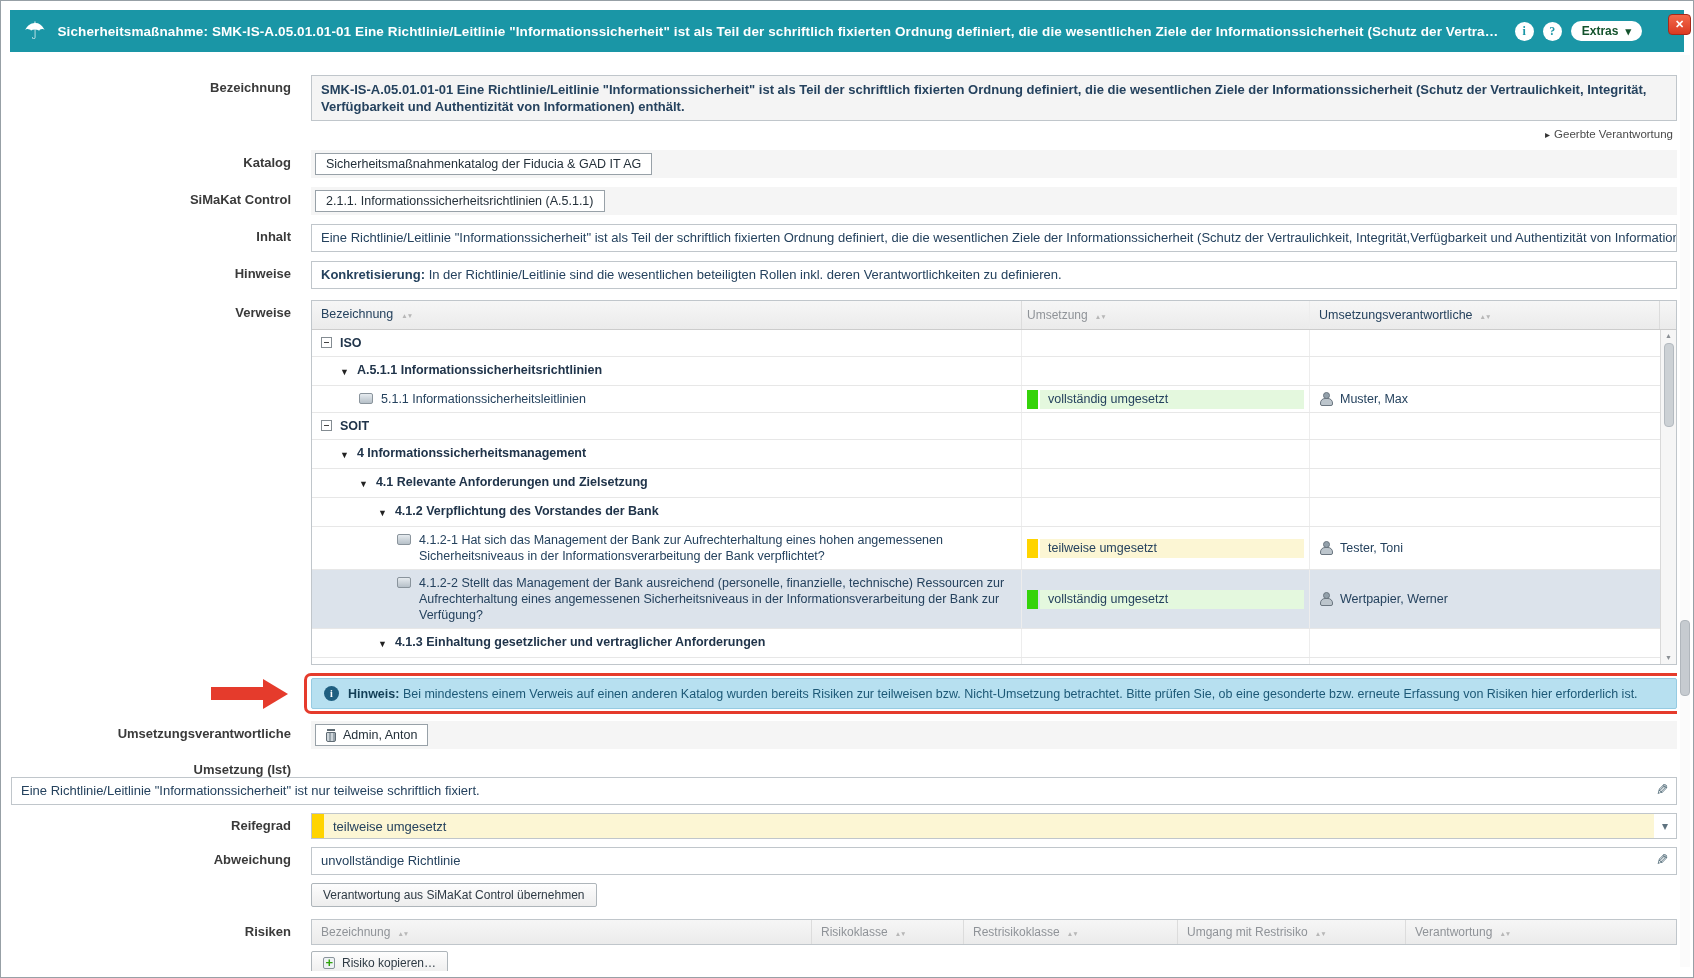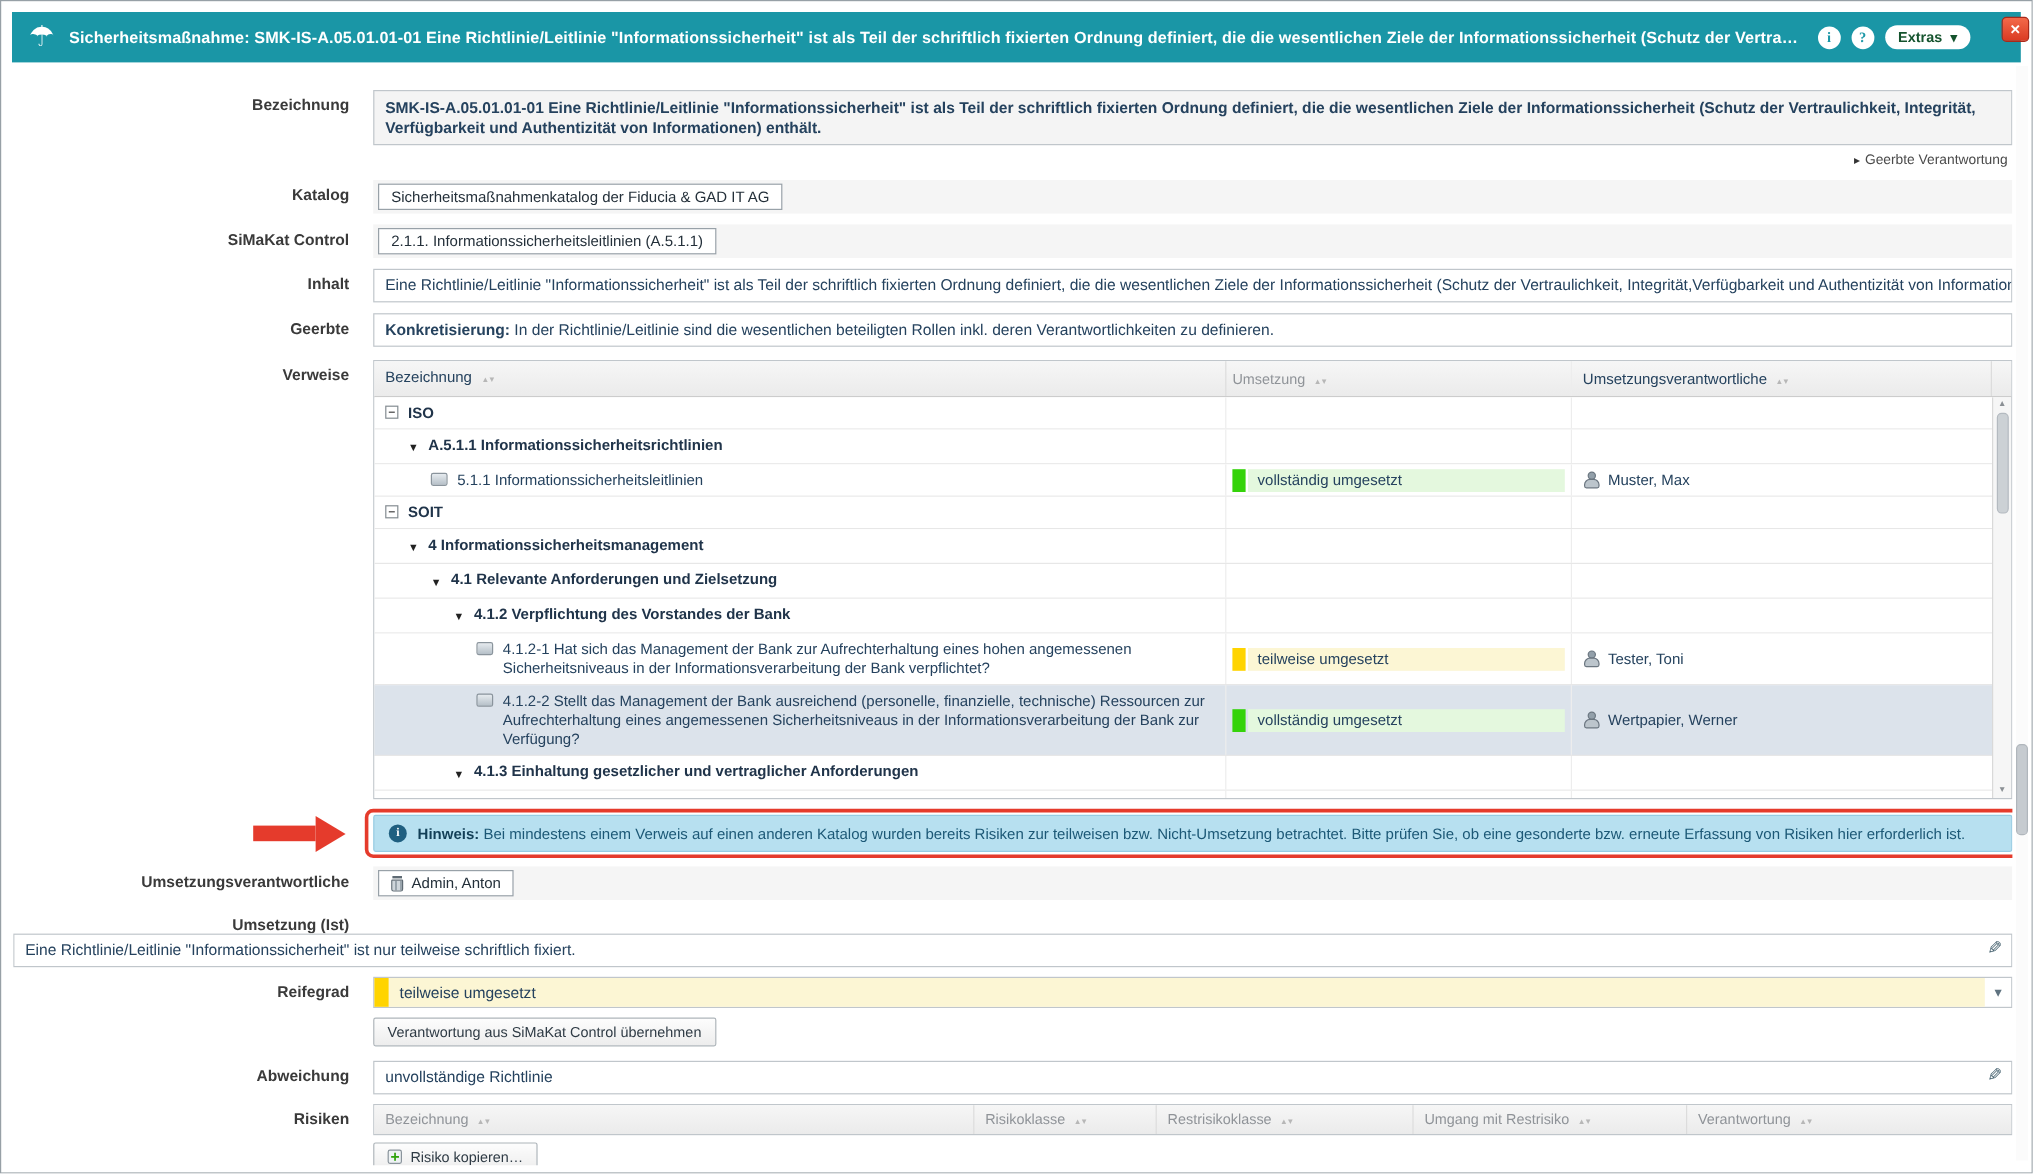--- a/index.html
+++ b/index.html
@@ -159,35 +159,35 @@
             </span>
         </div>
       </div>
     </div>
 
     <div class="form-row">
       <div class="form-label">SiMaKat Control</div>
       <div class="form-field">
         <div class="chiprow">
           <span class="chip">
-              <span>2.1.1. Informationssicherheitsleitlinien (A.5.1.1)</span>
+              <span>2.1.1. Informationssicherheitsrichtlinien (A.5.1.1)</span>
             </span>
         </div>
       </div>
     </div>
 
     <div class="form-row">
       <div class="form-label">Inhalt</div>
       <div class="form-field">
         <div class="textbox oneline">Eine Richtlinie/Leitlinie "Informationssicherheit" ist als Teil der schriftlich fixierten Ordnung definiert, die die wesentlichen Ziele der Informationssicherheit (Schutz der Vertraulichkeit, Integrität,Verfügbarkeit und Authentizität von Informationen) enthält.</div>
       </div>
     </div>
 
     <div class="form-row" style="margin-bottom:11px;">
-      <div class="form-label">Geerbte</div>
+      <div class="form-label">Hinweise</div>
       <div class="form-field">
         <div class="textbox oneline">
           <b>Konkretisierung:</b>
           <span>In der Richtlinie/Leitlinie sind die wesentlichen beteiligten Rollen inkl. deren Verantwortlichkeiten zu definieren.</span>
         </div>
       </div>
     </div>
 
     <div class="form-row" style="margin-bottom:0;">
       <div class="form-label">Verweise</div>
@@ -376,34 +376,34 @@
       <div class="form-label">Reifegrad</div>
       <div class="form-field">
         <div class="reifegrad-field">
           <span class="rg-block"></span>
           <span class="rg-text">teilweise umgesetzt</span>
           <span class="dd-caret"></span>
         </div>
       </div>
     </div>
 
-    <div class="form-row" style="margin-bottom:12px;">
-      <div class="form-label"></div>
-      <div class="form-field">
-        <button class="btn">Verantwortung aus SiMaKat Control übernehmen</button>
-      </div>
-    </div>
-
     <div class="form-row" style="margin-bottom:8px;">
       <div class="form-label">Abweichung</div>
       <div class="form-field">
         <div class="textbox oneline with-edit">
           <span>unvollständige Richtlinie</span>
           <span class="edit-icon"></span>
         </div>
+      </div>
+    </div>
+
+    <div class="form-row" style="margin-bottom:12px;">
+      <div class="form-label"></div>
+      <div class="form-field">
+        <button class="btn">Verantwortung aus SiMaKat Control übernehmen</button>
       </div>
     </div>
 
     <div class="form-row" style="margin-bottom:0;">
       <div class="form-label">Risiken</div>
       <div class="form-field">
         <div class="rtable">
           <div class="thead" style="border-bottom:none;">
             <div class="hcell r-c1">
                 <span>Bezeichnung</span>

